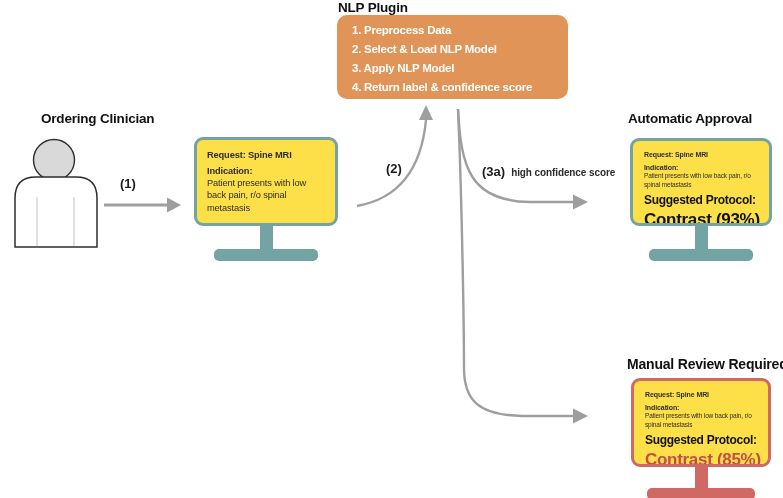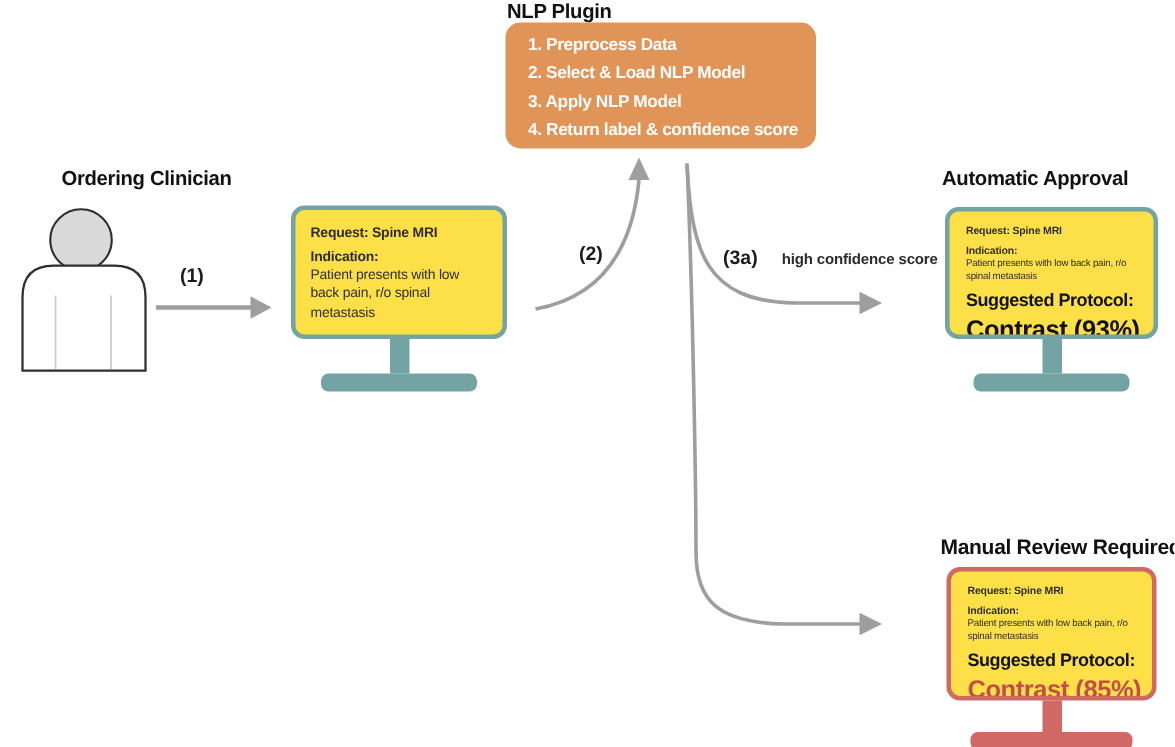--- a/index.html
+++ b/index.html
@@ -7,21 +7,21 @@
     position:relative; width:783px; height:498px; background:#ffffff;
     overflow:hidden; font-family:"Liberation Sans", sans-serif; color:#1b1b1b;
   }
   .abs { position:absolute; }
   .title {
     position:absolute; font-weight:bold; font-size:13.5px; letter-spacing:-0.2px;
     color:#111; white-space:nowrap;
   }
   
   .nlp-box {
-    position:absolute; left:337px; top:15px; width:207px; height:84px;
+    position:absolute; left:337px; top:15px; width:231px; height:84px;
     background:var(--orange,#E09457); border-radius:10px; box-sizing:border-box;
     padding:6px 8px 6px 15px; display:flex; flex-direction:column; justify-content:space-around;
   }
   .nlp-step {
     color:#ffffff; font-size:11.5px; letter-spacing:-0.25px; white-space:nowrap;
     font-weight:bold; line-height:19px;
   }
   
   .monitor { position:absolute; }
   .screen {
@@ -37,21 +37,21 @@
   .t-bold { font-weight:bold; }
   .rq-lg  { font-size:9.3px; letter-spacing:-0.15px; line-height:1.3; color:#2e2e2e; margin:0 0 4px 0; }
   .body-lg{ font-size:9.3px; letter-spacing:-0.15px; line-height:1.32; color:#2e2e2e; margin:0; width:120px; }
   .rq-sm  { font-size:7px;  letter-spacing:-0.1px; line-height:1.3; color:#2e2e2e; margin:0 0 4px 0; }
   .body-sm{ font-size:6.5px; letter-spacing:-0.15px; line-height:1.35; color:#2e2e2e; margin:0 0 3px 0; }
   .proto-label { font-size:12px; font-weight:bold; letter-spacing:-0.3px; color:#111; margin:2px 0 0 0; line-height:1.25; }
   .proto-value { font-size:17px; font-weight:bold; letter-spacing:-0.3px; color:#111; margin:1px 0 0 0; line-height:1.25; }
   .proto-value.red-text { color:var(--redtext,#C24E4B); }
   
   .lbl { position:absolute; font-weight:bold; font-size:13px; color:#1b1b1b; white-space:nowrap; }
-  .lblrow { position:absolute; display:flex; align-items:baseline; gap:16px; white-space:nowrap; }
+  .lblrow { position:absolute; display:flex; align-items:baseline; gap:6px; white-space:nowrap; }
   .lblrow .num { font-weight:bold; font-size:13px; color:#1b1b1b; }
   .lblrow .cap { font-size:10px; font-weight:bold; letter-spacing:-0.1px; color:#2b2b2b; }
   svg.overlay { position:absolute; left:0; top:0; pointer-events:none; }
 </style>
 </head>
 <body>
 
 <div class="canvas">
 
   <div class="title" style="left:1px; top:111px;padding-left:40px;">Ordering Clinician</div>

